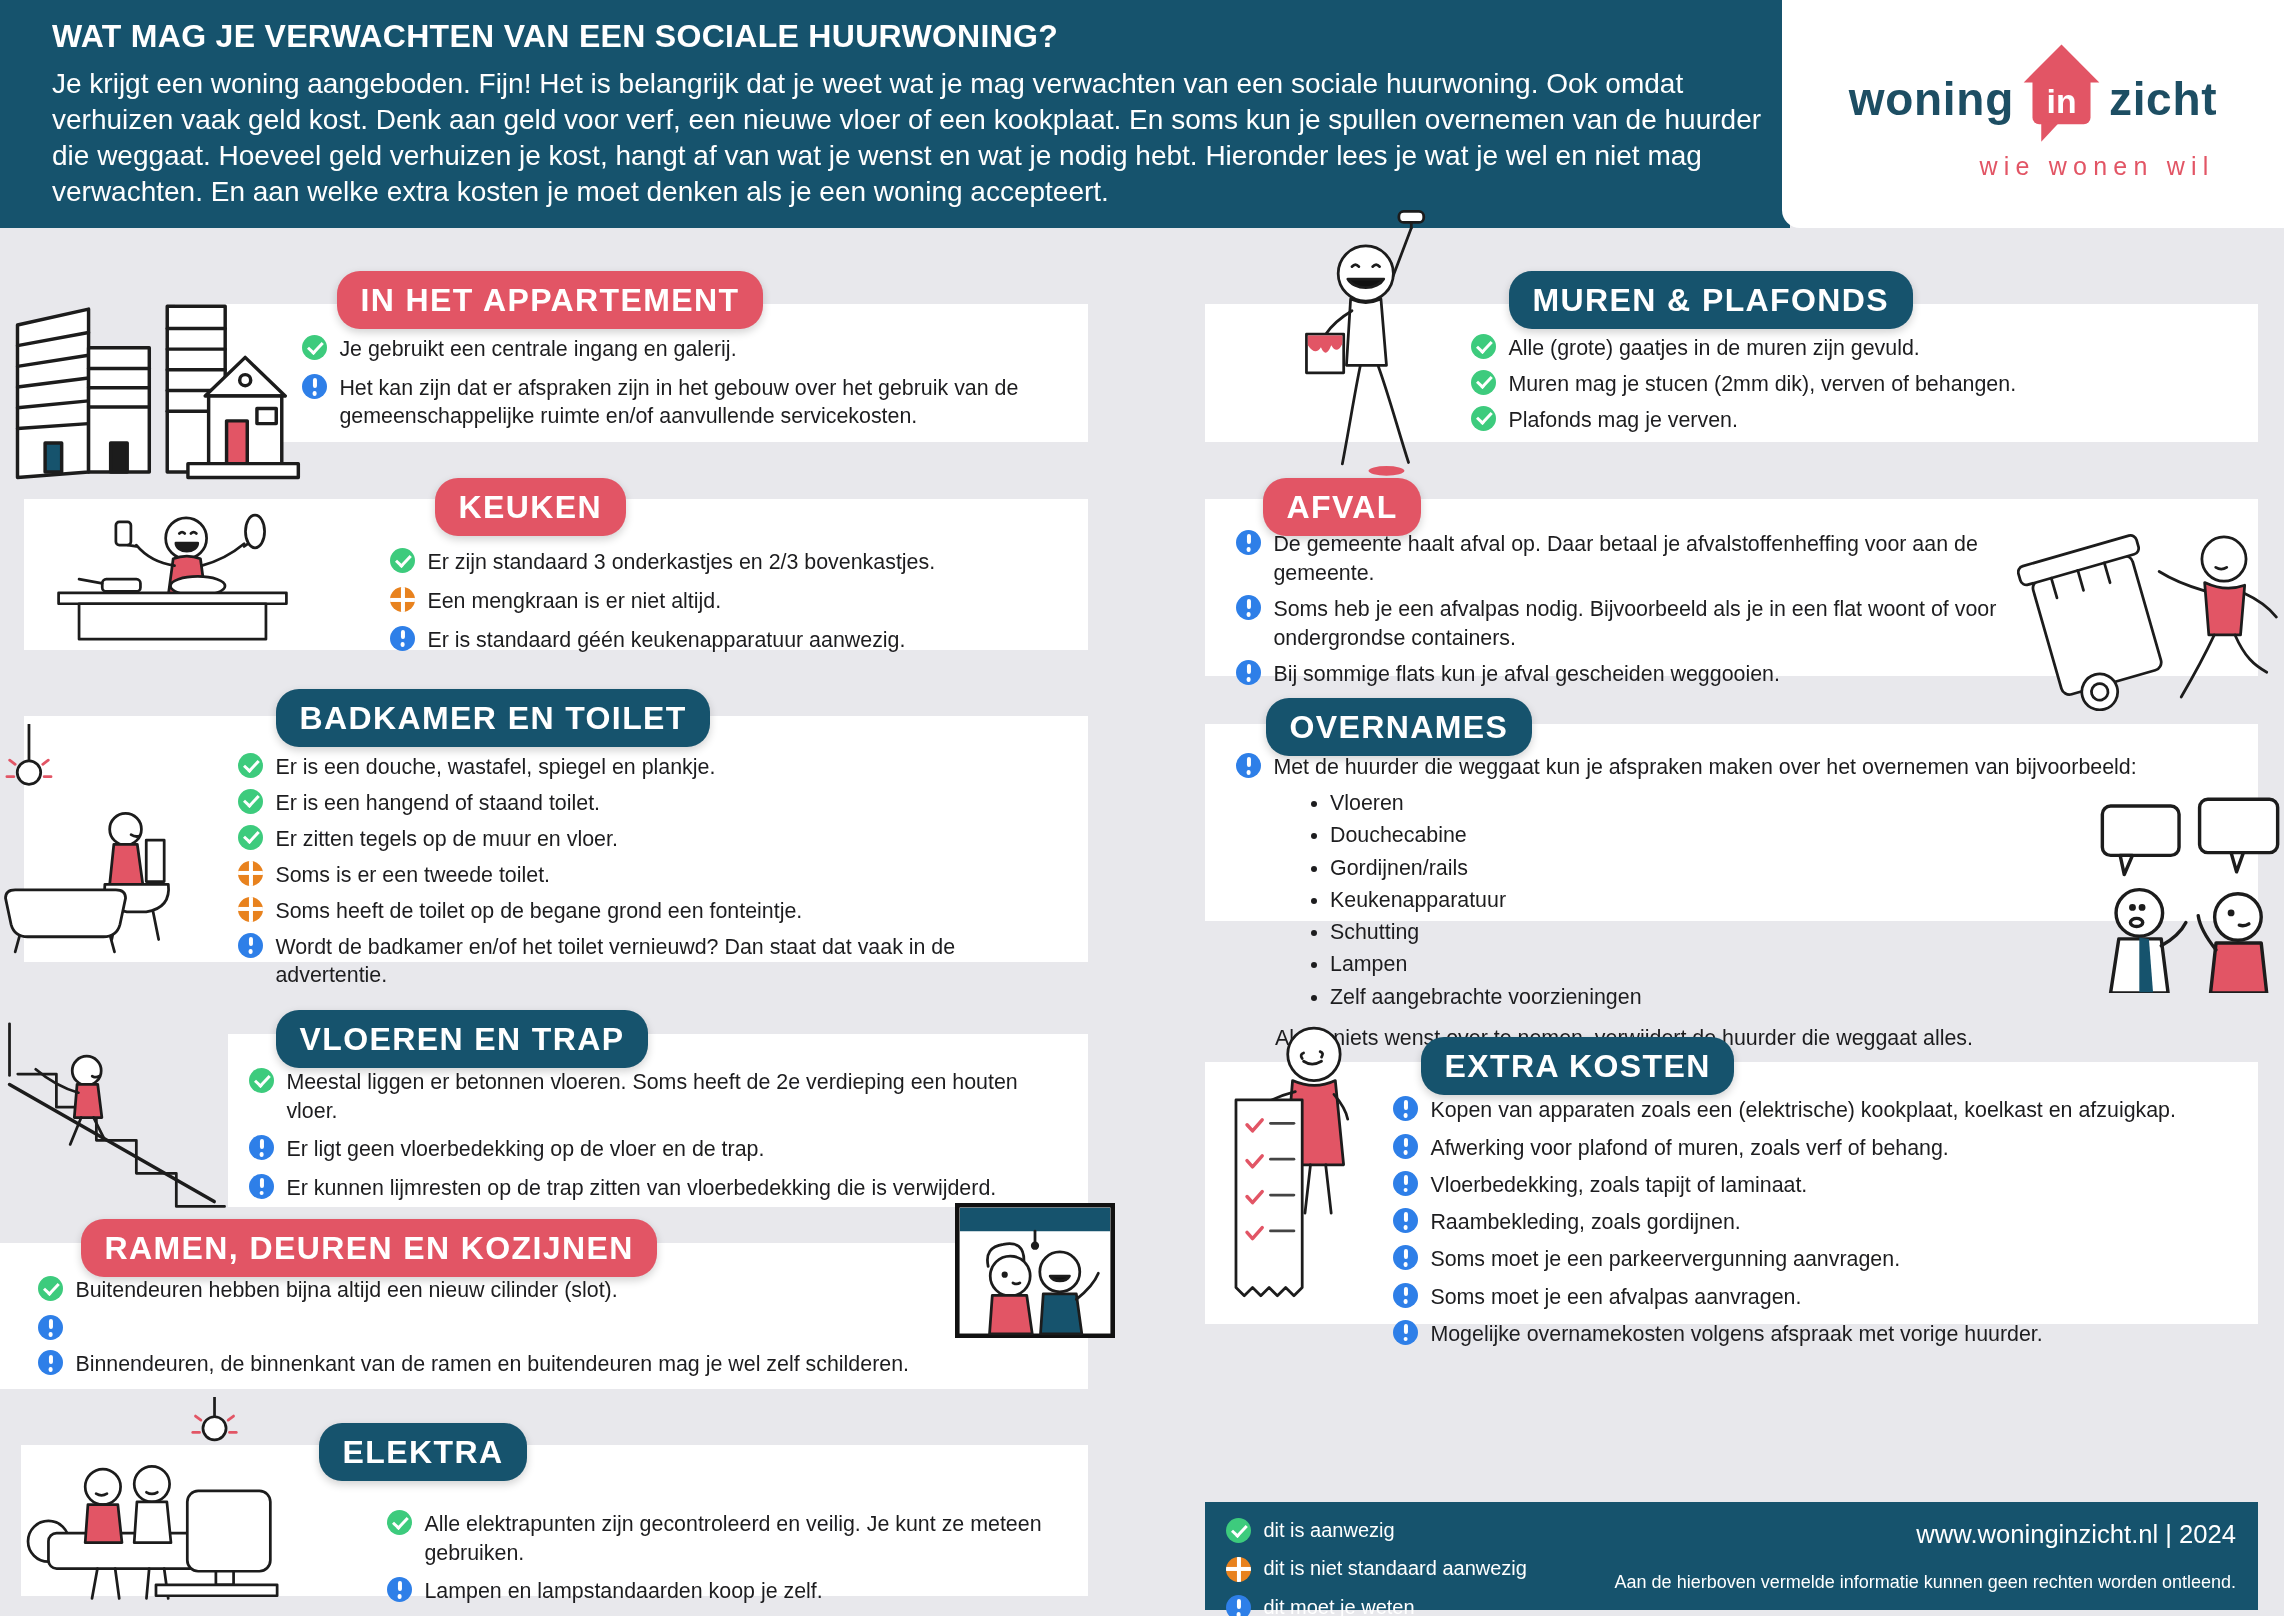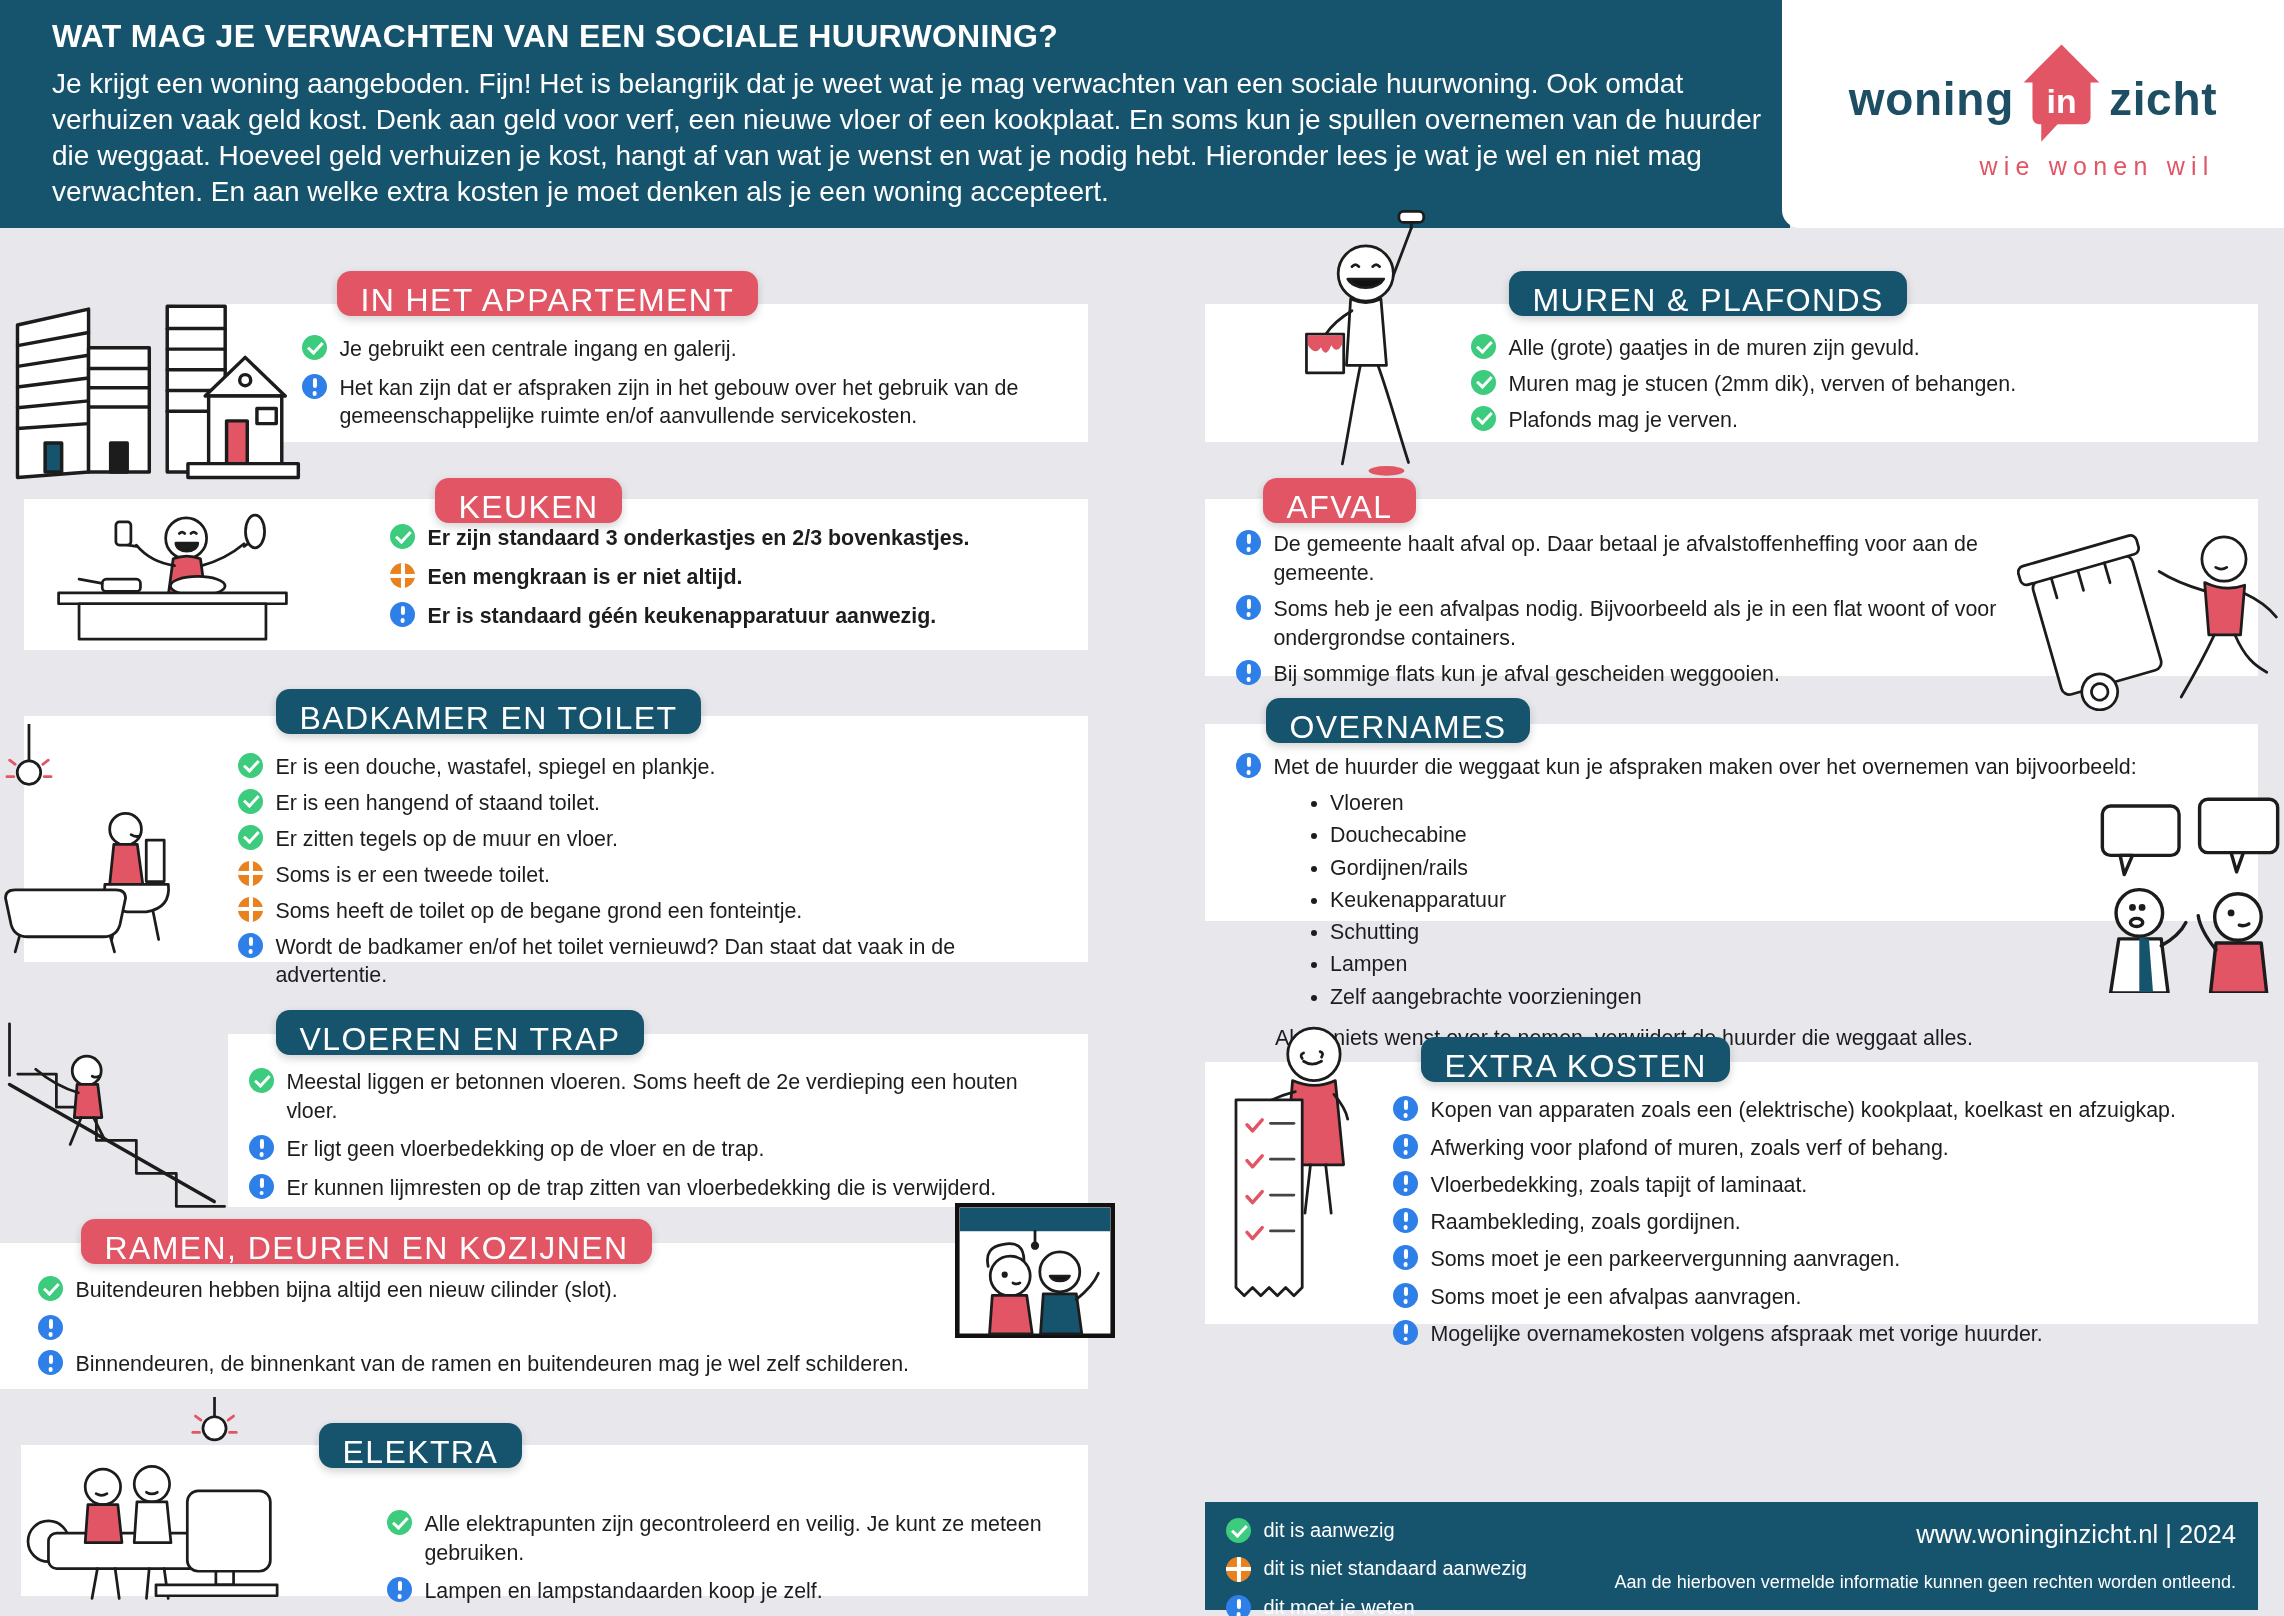--- a/index.html
+++ b/index.html
@@ -17,22 +17,22 @@
   .header-intro{position:absolute;left:52px;top:66px;width:1713px;font-size:28px;line-height:1.29;color:#fff;}
   .logo-card{position:absolute;left:1782px;top:0;width:502px;height:228px;background:#fff;border-radius:0 0 0 18px;display:flex;align-items:center;justify-content:center;z-index:2;}
   .logo-box{display:flex;flex-direction:column;}
   .logo-row{display:flex;align-items:center;}
   .logo-word{font-size:46px;font-weight:700;color:var(--logoteal);letter-spacing:0.7px;}
   .logo-house{margin:0 7px;transform:translateY(-5.5px);}
   .logo-tagline{display:flex;justify-content:flex-end;margin-top:1.4px;margin-right:2.8px;font-size:25px;color:var(--red);letter-spacing:6.2px;}
 
   
   .panel{position:absolute;background:#fff;z-index:1;}
-  .badge{position:absolute;z-index:4;height:45px;line-height:59px;padding:0 23.5px;border-radius:14px;
-         font-size:32px;font-weight:400;letter-spacing:1.4px;color:#fff;white-space:nowrap;
+  .badge{position:absolute;z-index:4;height:58px;line-height:59px;padding:0 23.5px;border-radius:23px;
+         font-size:32px;font-weight:700;letter-spacing:1.4px;color:#fff;white-space:nowrap;
          box-shadow:0 3.5px 8.3px rgba(0,0,0,.18);}
   .badge--red{background:var(--red);}
   .badge--teal{background:var(--teal);}
 
   .rows{position:absolute;display:flex;flex-direction:column;gap:9px;}
   .row{display:flex;gap:12.4px;align-items:flex-start;font-size:21.4px;line-height:1.32;}
   .txt{padding-top:1.4px;}
 
   
   .ic{width:25px;height:25px;border-radius:50%;position:relative;flex:none;margin-top:1.4px;overflow:hidden;}
@@ -335,21 +335,21 @@
       </div>
       <div class="row">
         <span class="ic ic-info"></span>
         <span class="txt">Het kan zijn dat er afspraken zijn in het gebouw over het gebruik van de gemeenschappelijke ruimte en/of aanvullende servicekosten.</span>
       </div>
     </div>
   </div>
   <div class="badge badge--red" style="left:337px;top:271px;">IN HET APPARTEMENT</div>
 
   <div class="panel" style="left:24px;top:499px;width:1064px;height:151px;">
-    <div class="rows" style="left:366px;top:24px;width:670px;font-weight:bold;">
+    <div class="rows" style="left:366px;top:48px;width:670px;">
       <div class="row">
         <span class="ic ic-check"></span>
         <span class="txt">Er zijn standaard 3 onderkastjes en 2/3 bovenkastjes.</span>
       </div>
       <div class="row">
         <span class="ic ic-plus"></span>
         <span class="txt">Een mengkraan is er niet altijd.</span>
       </div>
       <div class="row">
         <span class="ic ic-info"></span>

